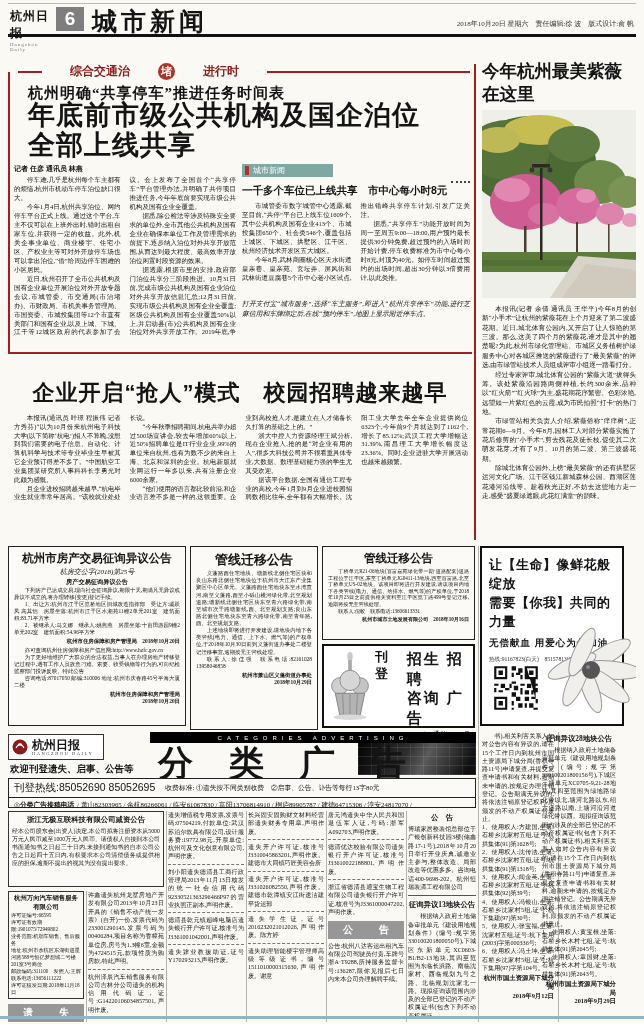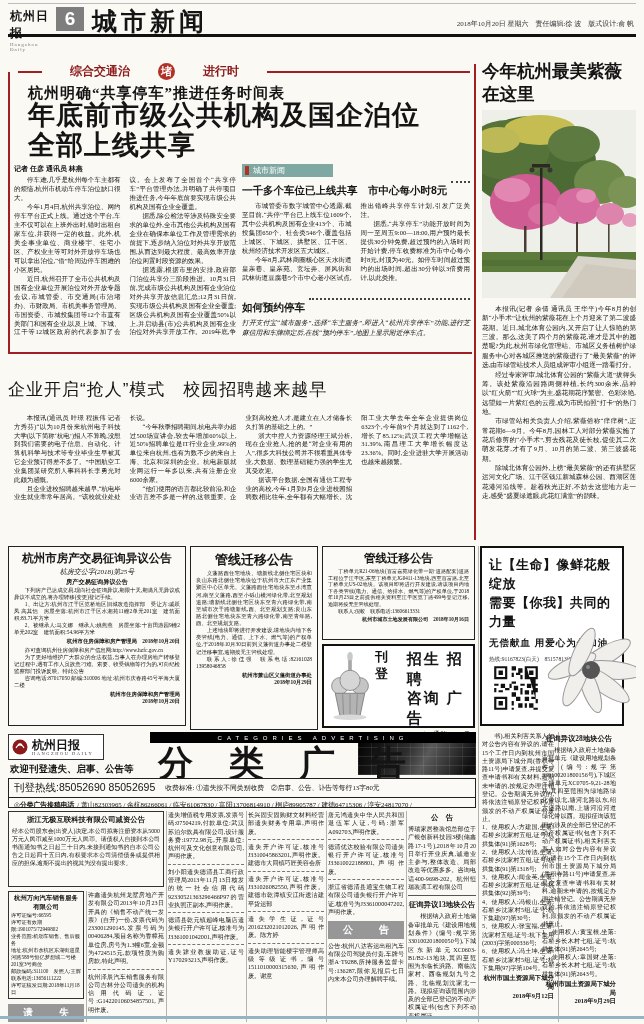--- a/index.html
+++ b/index.html
@@ -33,21 +33,21 @@
   .body-cols{column-gap:9px;font-size:6.5px;line-height:1.38;overflow:hidden;}
   .nl-tag{width:88px;height:13px;background:#7fa8a2;color:#fff;font-size:8px;display:flex;
           align-items:center;gap:4px;padding-left:3px;}
   .nl-sq{width:4px;height:9px;background:#b03226;}
   .nl-sub{display:flex;align-items:flex-start;font-weight:800;font-size:10.5px;margin-top:7px;}
   .howto-text{font-style:italic;font-size:6.8px;line-height:1.5;}
   
   .flower-headline{font-size:17.5px;font-weight:900;line-height:1.3;}
   .flower-body{font-size:6.6px;line-height:1.42;overflow:hidden;}
   
-  .jobs-headline{text-align:left;font-size:17px;font-weight:400;letter-spacing:1px;}
+  .jobs-headline{text-align:center;font-size:22px;font-weight:700;letter-spacing:1px;}
   
   .nbox{border:1.5px solid #222;padding:4px 5px;box-sizing:border-box;overflow:hidden;background:#fbfaf6;}
   .nbox h3{margin:0 0 2px 0;text-align:center;font-weight:900;}
   .tiny{font-size:5.4px;line-height:1.3;}
   .docno{text-align:center;font-style:italic;font-size:7px;margin:1px 0;}
   .centersmall{text-align:center;font-weight:700;font-size:6.2px;margin:1px 0;}
   
   .blood{border:2.5px solid #111;box-sizing:border-box;padding:8px 7px;background:#fff;}
   .blood-big{font-size:13px;font-weight:900;letter-spacing:.5px;line-height:1.45;}
   .blood-mid{font-size:9.5px;font-weight:700;margin-top:6px;letter-spacing:1px;}
@@ -140,24 +140,20 @@
       <span>城市新闻</span>
     </div>
     <div class="nl-sub sans">
       <span>一千多个车位已上线共享　市中心每小时8元</span>
       <span class="dots"></span>
     </div>
     <div class="body-cols just" style="margin-top:4px;height:94px;column-count:2;">
       <p class="np">市城管委市数字城管中心透露,截至目前,“共停”平台已上线车位1609个,其中公共机构及国有企业413个、市城投集团650个、社会类546个,覆盖包括上城区、下城区、拱墅区、江干区、杭州经济技术开发区五大城区。</p>
       <p class="np">今年8月,武林商圈核心区天水街道皇亲巷、皇亲苑、玄坛弄、屏风街和武林街道豆腐巷5个市中心老小区试点,推出错峰共享停车计划,引发广泛关注。</p>
       <p class="np">据悉,“共享停车”功能开放时间为周一至周五9:00—18:00,用户预约最长提供30分钟免费,超过预约的入场时间开始计费,停车收费标准为市中心每小时8元,封顶为40元。如停车时间超过预约的出场时间,超出30分钟以3倍费用计,以此类推。</p>
-    </div>
-    <div class="nl-sub sans" style="margin-top:5px;">
-      <span>如何预约停车</span>
-      <span class="dots"></span>
     </div>
     <div class="howto-text just" style="margin-top:3px;">打开支付宝“城市服务”,选择“车主服务”,即进入“杭州共享停车”功能,进行芝麻信用和车牌绑定后,在线“预约停车”,地图上显示附近停车点。</div>
   </div>
 
   <div class="abs flower-headline sans" style="left:482px;top:60px;width:154px;">
     <div>今年杭州最美紫薇</div>
     <div>在这里</div>
   </div>
   <div class="abs" style="left:482px;top:110px;width:154px;height:188px;">
     <svg width="154" height="188" viewBox="0 0 154 188">

